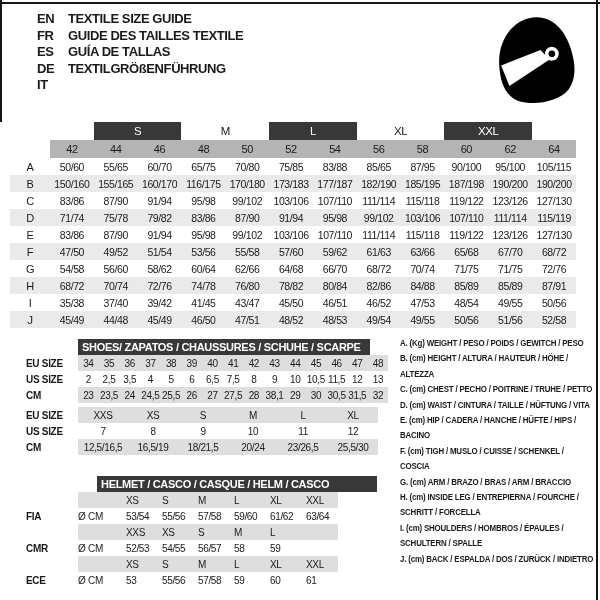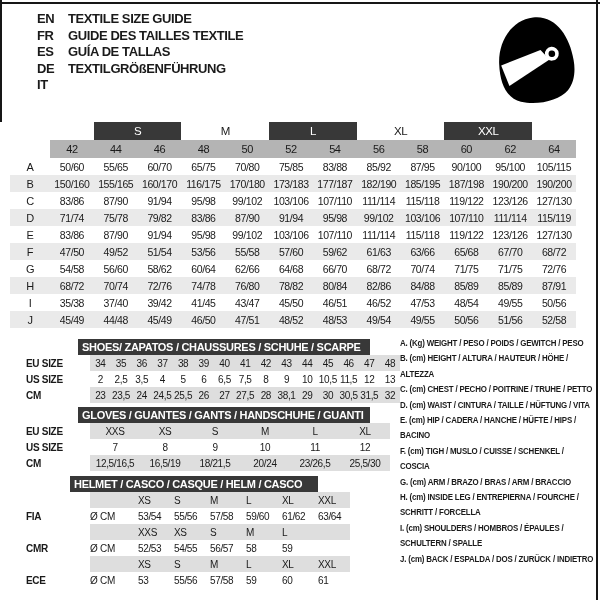--- a/index.html
+++ b/index.html
@@ -27,32 +27,32 @@
   .main-table td.dark{background:var(--dark);color:#fff;}
   .main-table td.sizeband{background:var(--sizeband);height:18px;font-size:11px;}
   .main-table tr.stripe td{background:var(--stripe);}
   .main-table tr.stripe td.letter{background:var(--stripe);}
   .main-table td.letter{font-size:11px;}
 
   
   .btable{position:absolute;left:26px;}
   .btable .band{background:var(--dark);color:#fff;font-weight:bold;font-size:11px;height:16px;
     display:flex;align-items:center;padding-left:4px;letter-spacing:-0.3px;box-sizing:border-box;white-space:nowrap;}
-  .brow{display:flex;height:16px;align-items:center;gap:12px;}
+  .brow{display:flex;height:16px;align-items:center;}
   .blabel{width:52px;flex:0 0 52px;font-weight:bold;font-size:10px;letter-spacing:-0.3px;}
   .bdata{display:flex;align-items:center;height:100%;}
   .bdata.gray{background:var(--rowgray);justify-content:center;}
   .bcell{text-align:center;font-size:10px;letter-spacing:-0.35px;white-space:nowrap;}
   .bprefix{font-size:10px;letter-spacing:-0.3px;text-align:left;}
 
   .shoes{top:339px;} .shoes .band{margin-left:52px;width:292px;}
   .shoes .bcell{width:20.7px;flex:0 0 20.7px;}
   .gloves{top:407px;} .gloves .band{margin-left:52px;width:292px;}
   .gloves .bcell{width:50px;flex:0 0 50px;}
-  .helmet{top:476px;} .helmet .band{margin-left:44px;width:248px;}
+  .helmet{top:476px;} .helmet .band{margin-left:71px;width:280px;}
   .helmet .bprefix{width:44px;flex:0 0 44px;}
   .helmet .bcell{width:36px;flex:0 0 36px;text-align:left;padding-left:4px;box-sizing:border-box;}
 
   
   .legend{position:absolute;left:400px;top:336px;width:212px;font-weight:bold;font-size:8.6px;
     line-height:15.4px;letter-spacing:-0.2px;transform:scaleX(0.92);transform-origin:left top;}
   .legend-item{white-space:normal;}
 </style>
 </head>
 <body>
@@ -124,21 +124,21 @@
       </tr>
       <tr>
         <td class="letter">A</td>
         <td>50/60</td>
         <td>55/65</td>
         <td>60/70</td>
         <td>65/75</td>
         <td>70/80</td>
         <td>75/85</td>
         <td>83/88</td>
-        <td>85/92</td>
+        <td>85/65</td>
         <td>87/95</td>
         <td>90/100</td>
         <td>95/100</td>
         <td>105/115</td>
       </tr>
       <tr class="stripe">
         <td class="letter">B</td>
         <td>150/160</td>
         <td>155/165</td>
         <td>160/170</td>
@@ -335,21 +335,20 @@
           <div class="bcell">30</div>
           <div class="bcell">30,5</div>
           <div class="bcell">31,5</div>
           <div class="bcell">32</div>
         </div>
       </div>
     </div>
 </div>
 
 <div class="btable gloves">
-  <div class="band">GLOVES / GUANTES / GANTS / HANDSCHUHE / GUANTI</div>
   <div class="rows">
       <div class="brow">
         <div class="blabel">EU SIZE</div>
         <div class="bdata gray">
           <div class="bcell">XXS</div>
           <div class="bcell">XS</div>
           <div class="bcell">S</div>
           <div class="bcell">M</div>
           <div class="bcell">L</div>
           <div class="bcell">XL</div>

